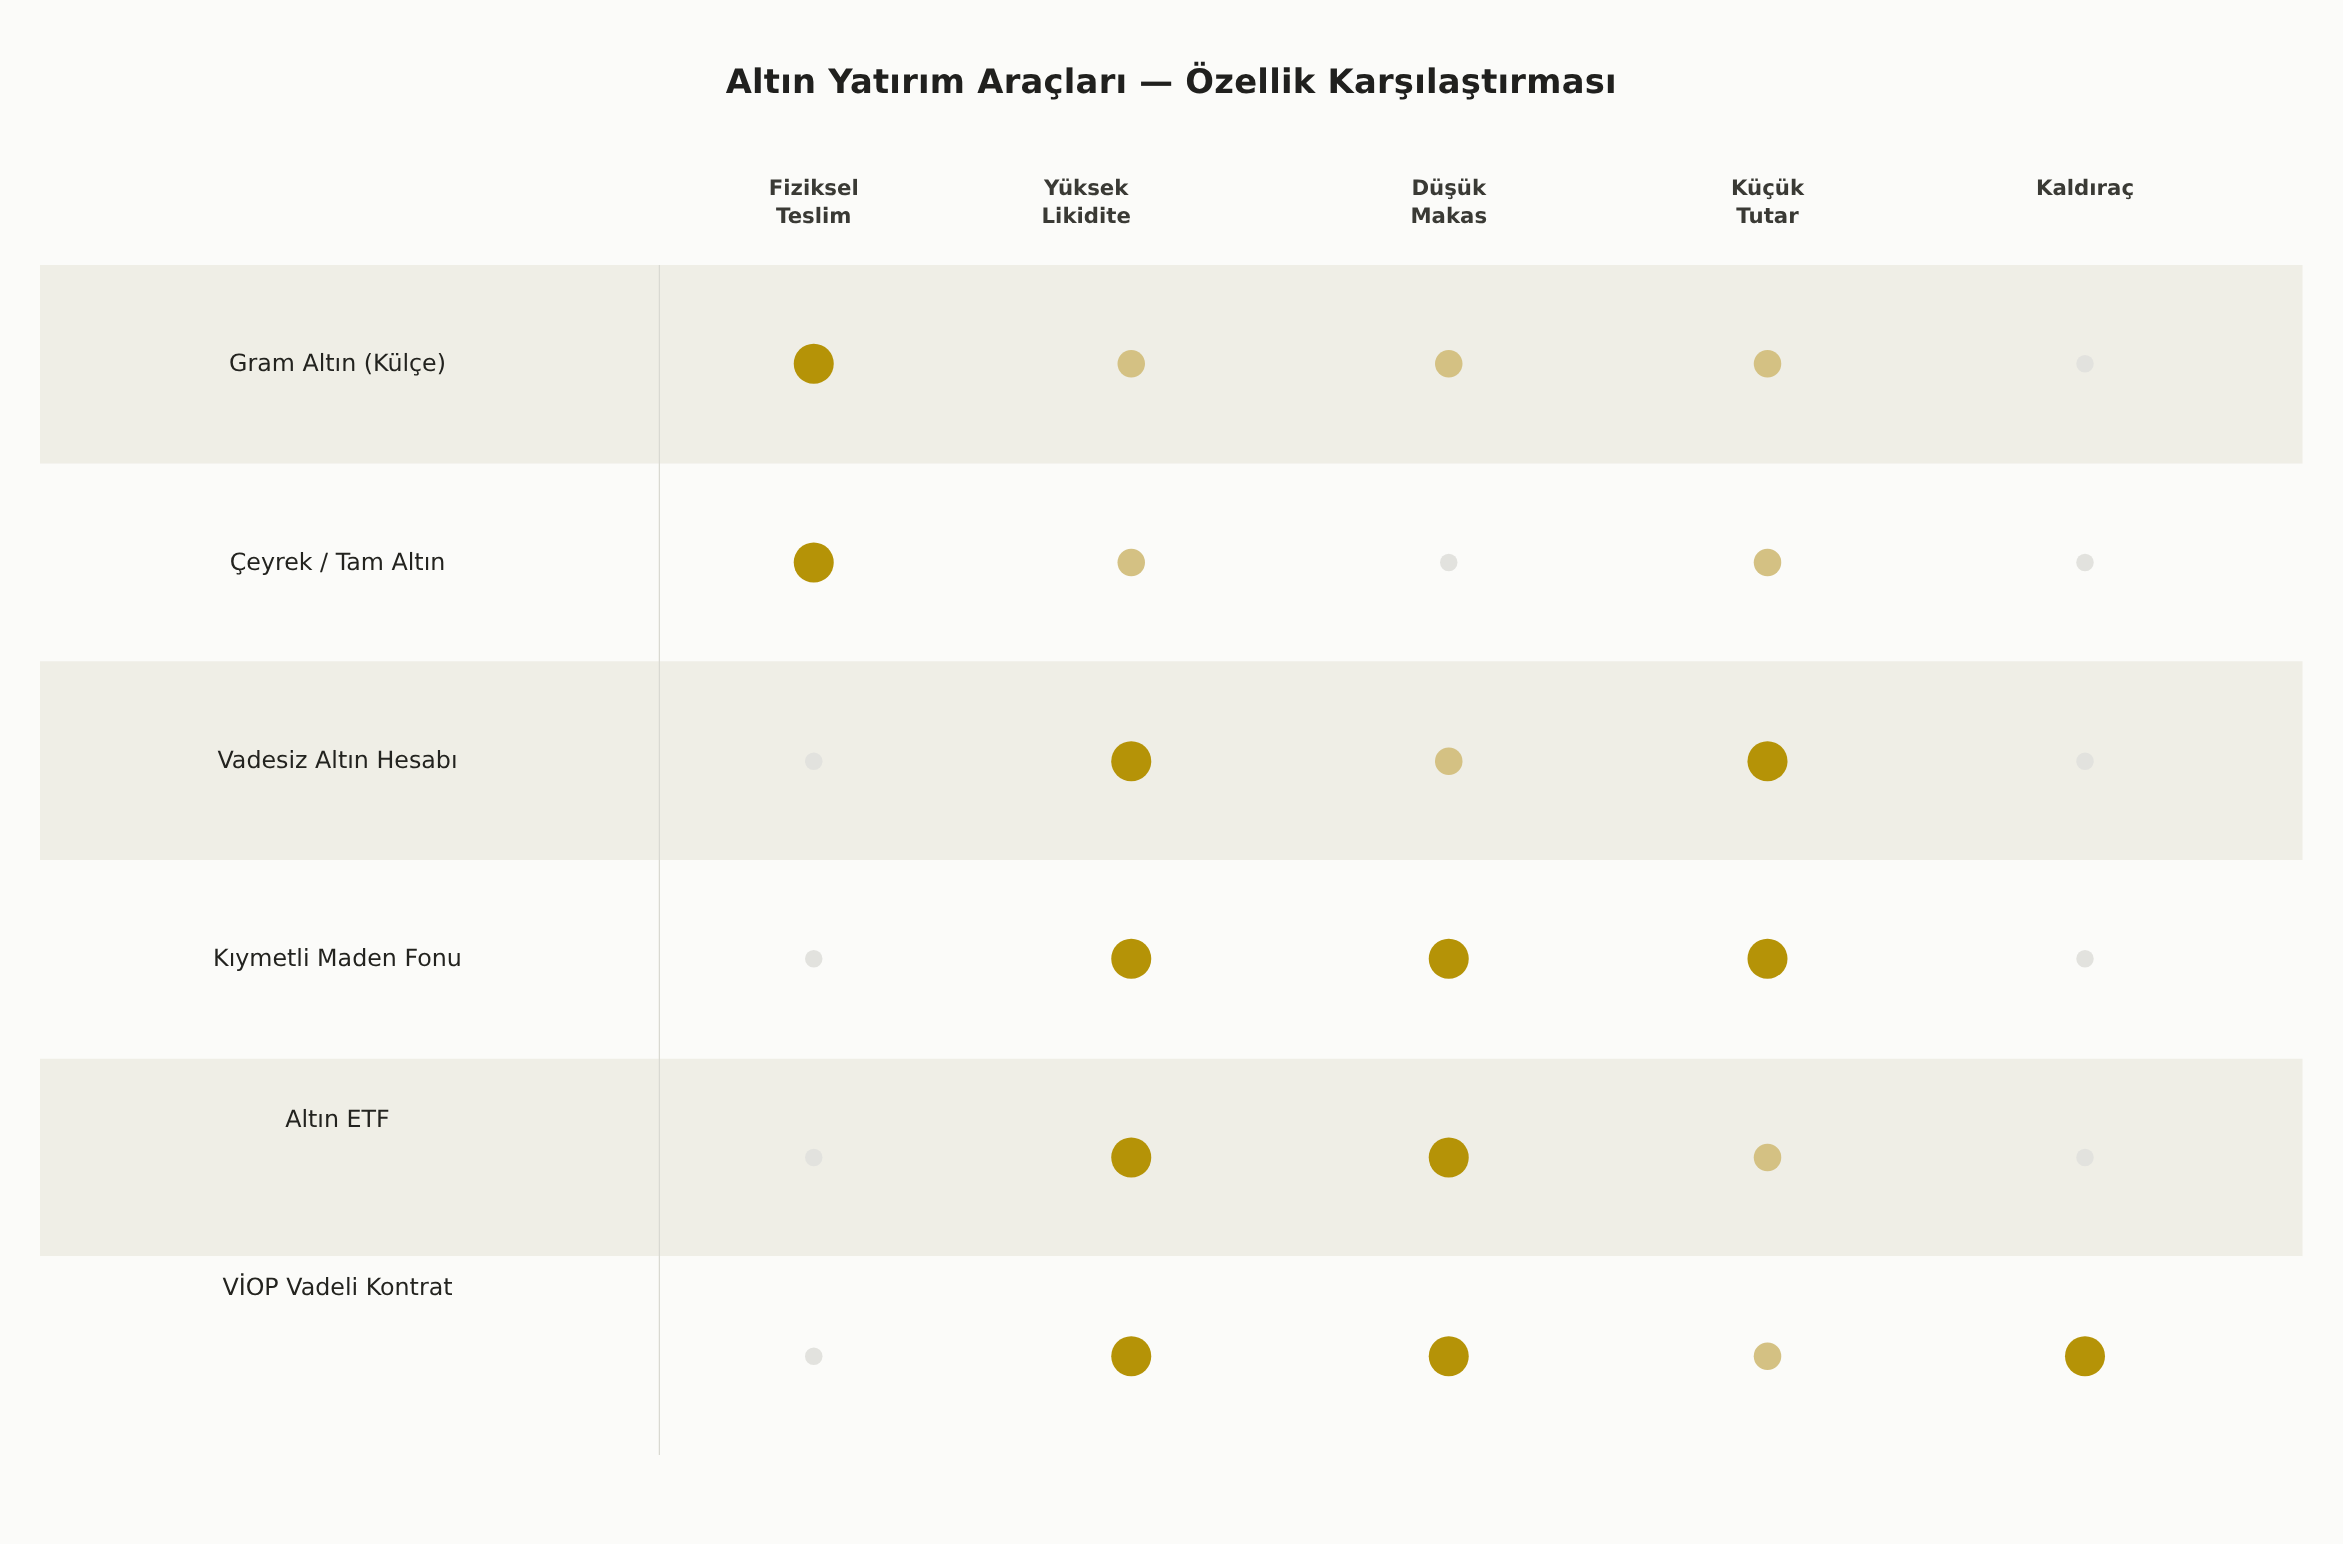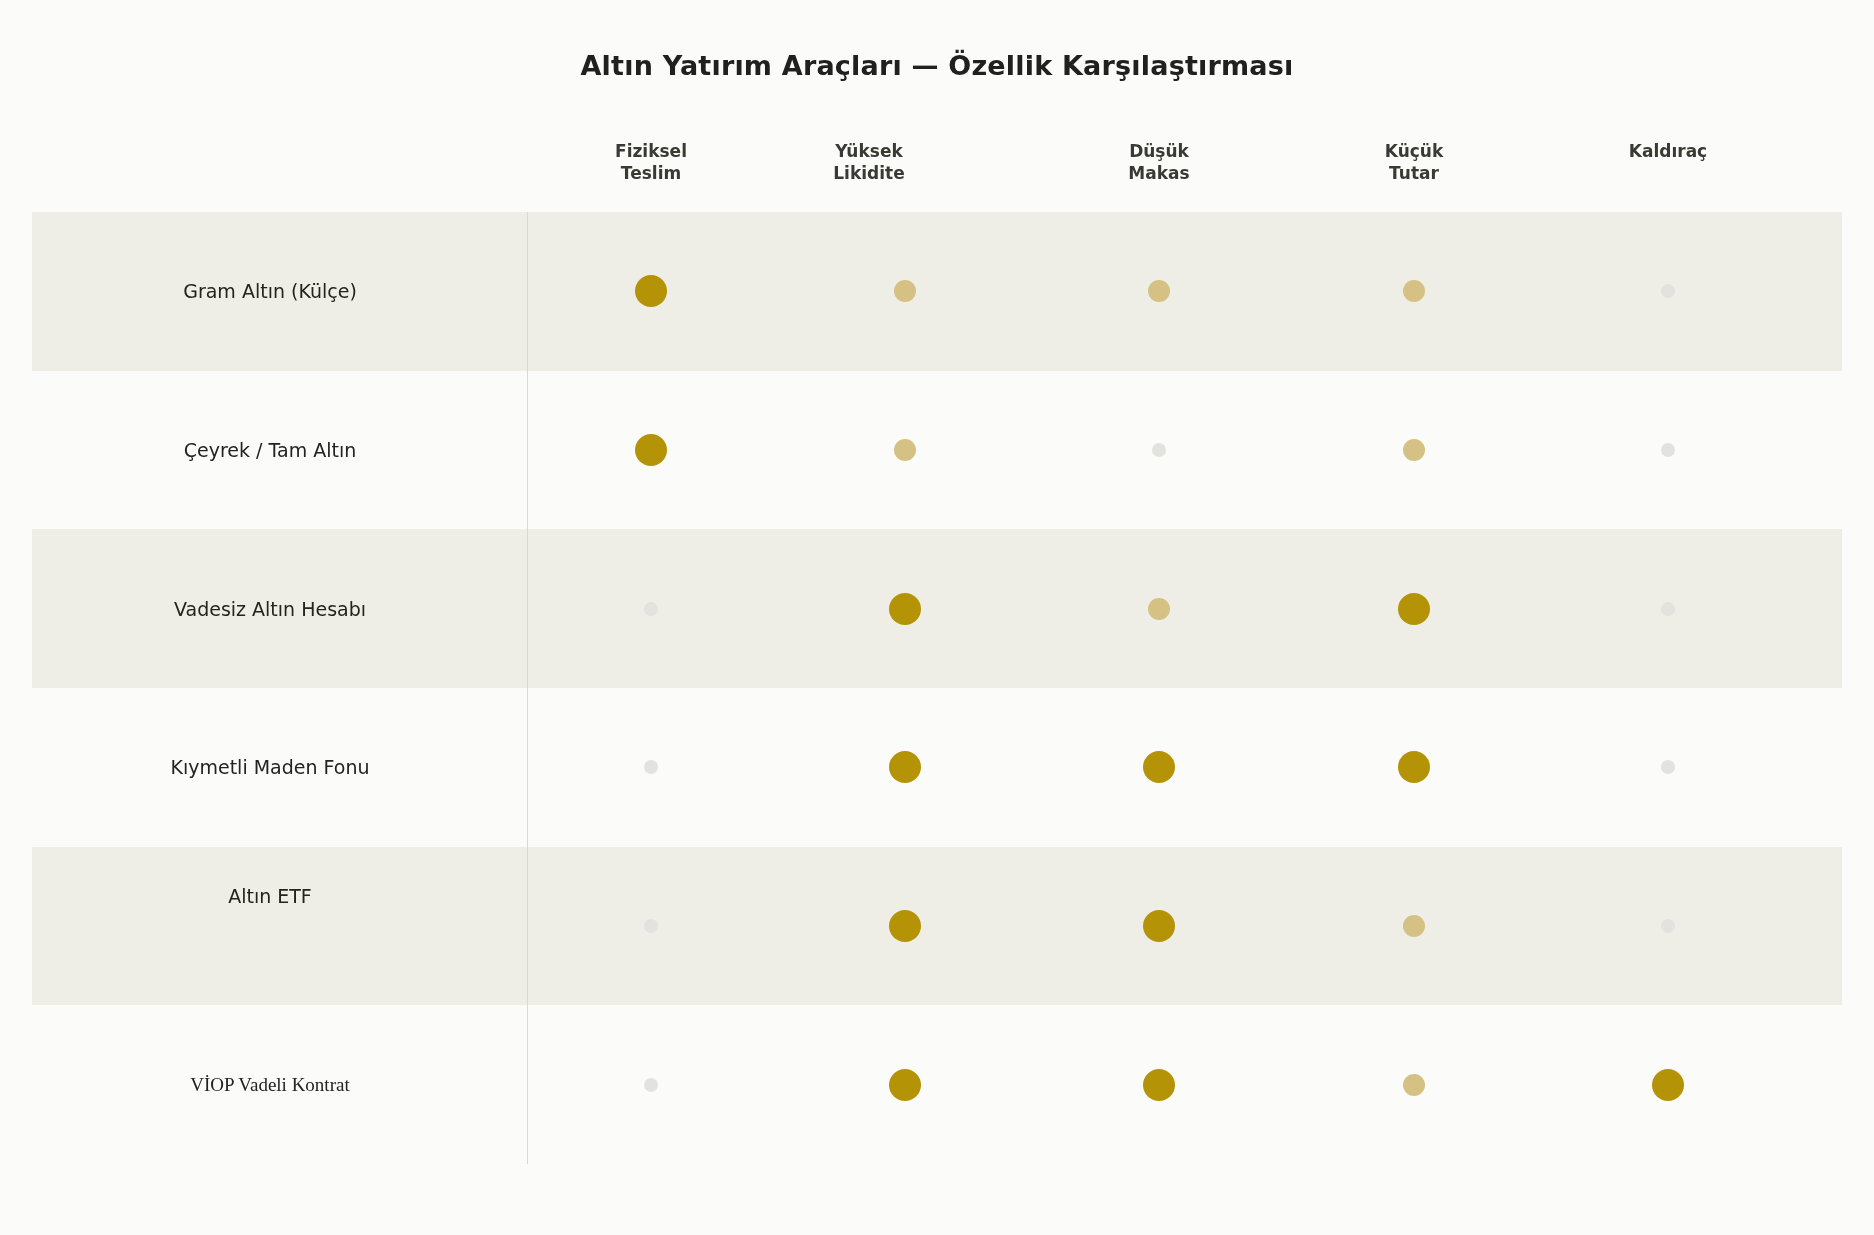--- a/index.html
+++ b/index.html
@@ -123,21 +123,21 @@
       <div class="row-band shaded" style="top: 634.667px;"></div>
       <div class="row-band plain" style="top: 793.333px;"></div>
     </div>
   <div class="divider"></div>
   <div id="labels-layer">
       <div class="row-label" style="top: 291.333px;">Gram Altın (Külçe)</div>
       <div class="row-label" style="top: 450px;">Çeyrek / Tam Altın</div>
       <div class="row-label" style="top: 608.667px;">Vadesiz Altın Hesabı</div>
       <div class="row-label" style="top: 767px;">Kıymetli Maden Fonu</div>
       <div class="row-label" style="top: 896px;">Altın ETF</div>
-      <div class="row-label" style="top: 1085px; font-family: Liberation Serif, serif;">VİOP Vadeli Kontrat</div>
+      <div class="row-label" style="top: 1030px;">VİOP Vadeli Kontrat</div>
     </div>
   <div id="headers-layer">
       <div class="col-header" style="left: 651px;">Fiziksel
 Teslim</div>
       <div class="col-header" style="left: 869px;">Yüksek
 Likidite</div>
       <div class="col-header" style="left: 1159px;">Düşük
 Makas</div>
       <div class="col-header" style="left: 1414px;">Küçük
 Tutar</div>

